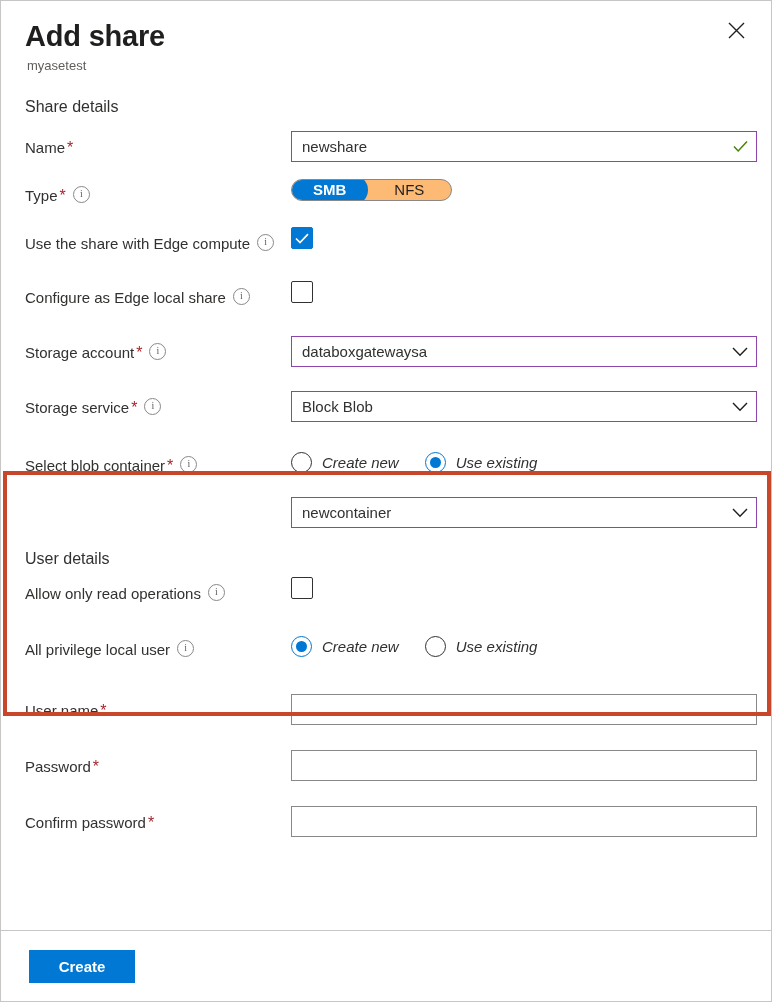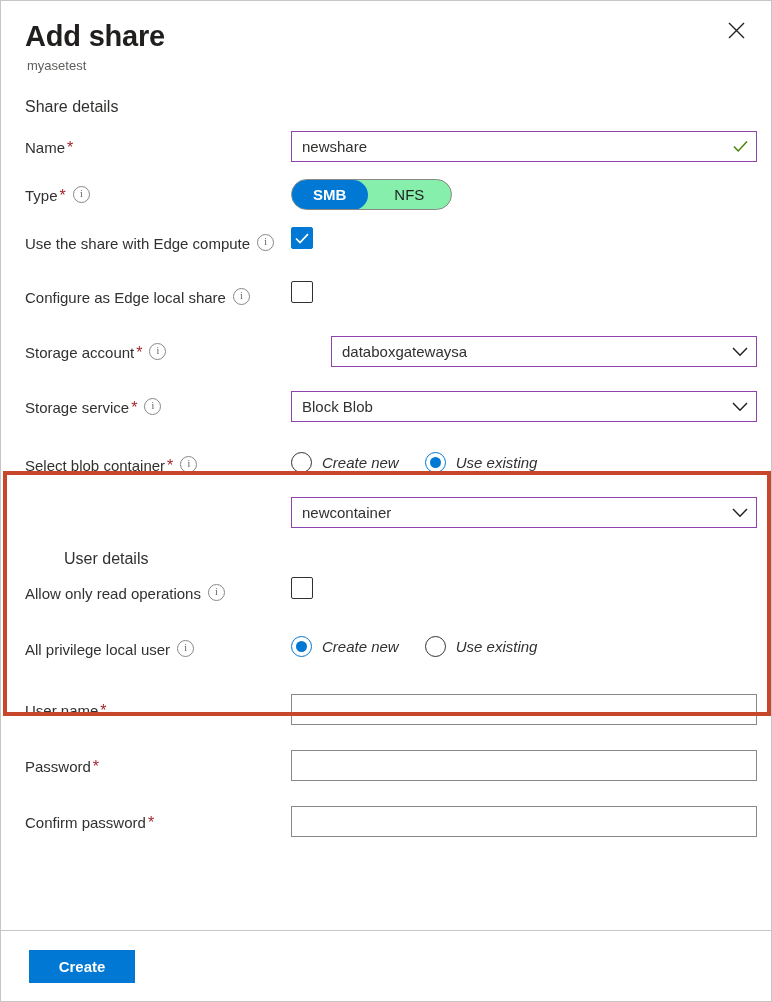--- a/index.html
+++ b/index.html
@@ -160,23 +160,23 @@
     display: flex;
     align-items: center;
   }
 
   
   .pill {
     display: inline-flex;
     align-items: center;
     border: 1px solid #8a8886;
     border-radius: 16px;
-    height: 31px;
+    height: 22px;
     padding: 0;
-    background: #86efac;
+    background: #fdba74;
     overflow: hidden;
     box-sizing: border-box;
   }
   .pill-opt {
     font-size: 15px;
     line-height: 28px;
     padding: 0 27px;
     color: #201f1e;
     border-radius: 16px;
     cursor: pointer;
@@ -357,21 +357,21 @@
 
     <div class="row" style="margin-top:20px;">
       <div class="label">
         <span>Configure as Edge local share</span><span class="info-icon"></span>
       </div>
       <div class="control">
         <span class="cbox"></span>
       </div>
     </div>
 
-    <div class="row" style="margin-top:21px;gap:40px;">
+    <div class="row" style="margin-top:21px;">
       <div class="label">
         <span>Storage account</span><span class="req">*</span><span class="info-icon"></span>
       </div>
       <div class="control">
         <div class="field">
           <span class="val">databoxgatewaysa</span>
           <span class="chev">
             <svg width="16" height="10" viewBox="0 0 16 10">
                 <path d="M1 1 L8 8.3 L15 1" stroke="#201f1e" stroke-width="1.4" fill="none"></path>
               </svg>
@@ -421,21 +421,21 @@
           <span class="val">newcontainer</span>
           <span class="chev">
             <svg width="16" height="10" viewBox="0 0 16 10">
                 <path d="M1 1 L8 8.3 L15 1" stroke="#201f1e" stroke-width="1.4" fill="none"></path>
               </svg>
           </span>
         </div>
       </div>
     </div>
 
-    <div class="section-title" style="margin-top:18px;margin-left:39px;">User details</div>
+    <div class="section-title" style="margin-top:18px;">User details</div>
 
     <div class="row" style="margin-top:8px;">
       <div class="label">
         <span>Allow only read operations</span><span class="info-icon"></span>
       </div>
       <div class="control">
         <span class="cbox"></span>
       </div>
     </div>
 

